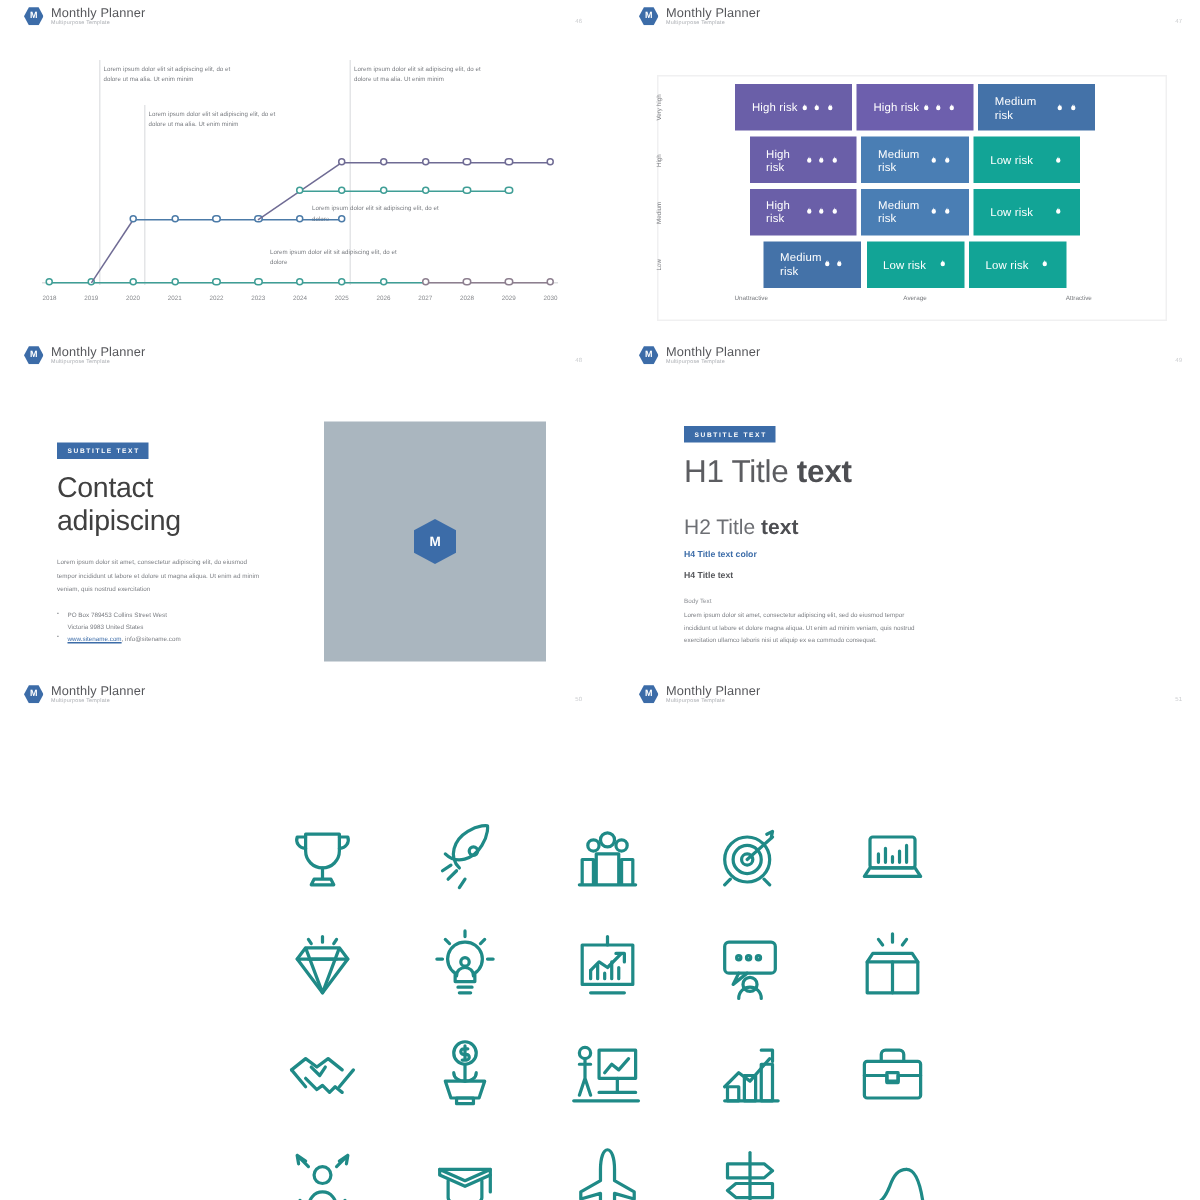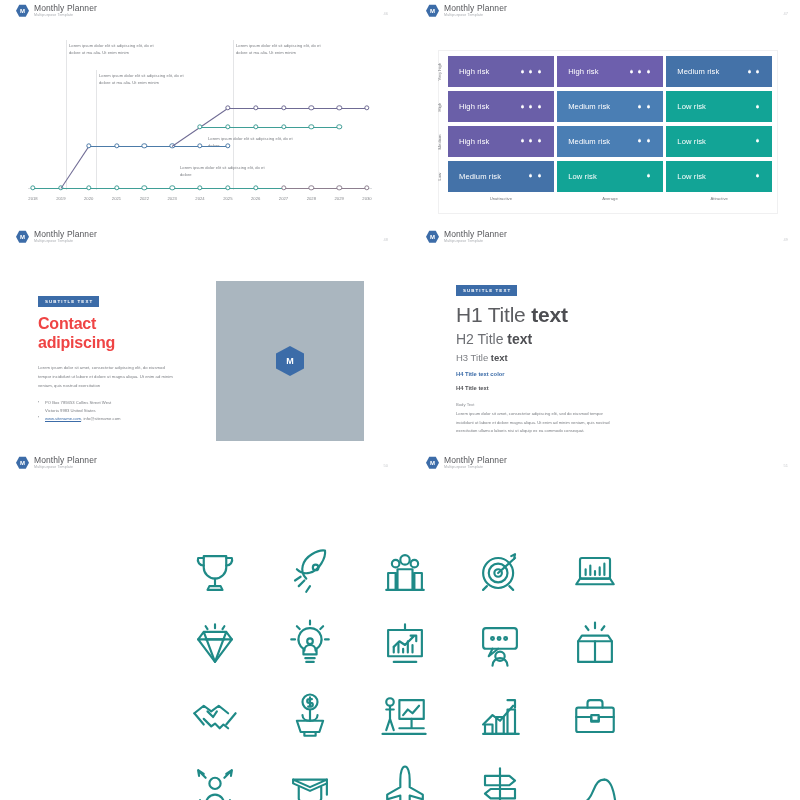--- a/index.html
+++ b/index.html
@@ -39,21 +39,21 @@
   .tl-axis { position: absolute; left: 28px; top: 188px; width: 344px; height: 1px; background: #dcdee0; }
   .tl-year { position: absolute; font-size: 4.2px; color: #86888c; transform: translateX(-50%); }
   .seg { position: absolute; height: 1.15px; transform-origin: 0 50%; }
   .dot {
     position: absolute; width: 5.4px; height: 5.4px; border-radius: 50%;
     background: #fff; transform: translate(-50%, -50%);
   }
 
   
   .rm { position: absolute; left: 432px; top: 38px; width: 340px; height: 176px; }
-  .rm-rows { position: absolute; left: 16px; top: 18px; right: 0; bottom: 22px; display: flex; flex-direction: column; gap: 3.5px; }
+  .rm-rows { position: absolute; left: 16px; top: 18px; right: 0; bottom: 22px; display: flex; flex-direction: column; gap: 3.5px; align-items: center; }
   .rm-row { flex: 1; display: flex; gap: 3.5px; }
   .rm-cell {
     flex: 1; display: flex; align-items: center; justify-content: space-between;
     padding: 0 11px; color: #fff; font-size: 7.6px; letter-spacing: .1px;
   }
   .rm-flames { display: flex; gap: 1.5px; font-size: 7px; }
   .rm-ylabels { position: absolute; left: 0; top: 18px; bottom: 22px; width: 14px; display: flex; flex-direction: column; gap: 3.5px; }
   .rm-ylab {
     flex: 1; display: flex; align-items: center; justify-content: center;
     font-size: 4.2px; color: #77797d; writing-mode: vertical-rl; transform: rotate(180deg);
@@ -61,39 +61,39 @@
   .rm-xlabels { position: absolute; left: 16px; right: 0; bottom: 4px; height: 14px; display: flex; gap: 3.5px; }
   .rm-xlab { flex: 1; text-align: center; font-size: 4.2px; color: #77797d; }
   .rm-frame { position: absolute; left: 6px; top: 12px; right: -6px; bottom: 0; border: 1px solid #f0f0f1; }
 
   
   .badge {
     display: inline-block; background: #3c6ca8; color: #fff;
     font-size: 4.4px; font-weight: bold; letter-spacing: 1.1px;
     padding: 3px 6px 3px 7px;
   }
-  .big-title { font-size: 16px; color: #ef4444; font-weight: bold; line-height: 1.17; letter-spacing: -.2px; }
+  .big-title { font-size: 19px; color: #404040; font-weight: normal; line-height: 1.17; letter-spacing: -.2px; }
   .body-p { font-size: 4.2px; color: #7b7e83; line-height: 2.05; letter-spacing: .03px; }
   .ct-list { list-style: none; margin-top: 9px; }
   .ct-li { font-size: 4.2px; color: #7b7e83; line-height: 1.85; position: relative; padding-left: 7px; }
   .ct-li::before { content: "▪"; position: absolute; left: 0; top: -.5px; color: #8b8e93; font-size: 3.4px; }
   .ct-link { color: #3c6ca8; text-decoration: underline; }
   .ph-box { position: absolute; left: 216px; top: 281px; width: 148px; height: 160px; background: #aab6bf; display: flex; align-items: center; justify-content: center; }
   .ph-hex {
     width: 28px; height: 30px; background: #3c6ca8;
     clip-path: polygon(50% 0%, 100% 25%, 100% 75%, 50% 100%, 0% 75%, 0% 25%);
     display: flex; align-items: center; justify-content: center;
     color: #fff; font-size: 9px; font-weight: bold;
   }
 
   
   .ty { position: absolute; left: 456px; top: 278px; width: 300px; }
   .h1t { font-size: 21px; color: #5c5d61; font-weight: normal; letter-spacing: -.2px; margin-top: 7px; }
   .h1t b, .h2t b, .h3t b { font-weight: bold; color: #4d4e52; }
-  .h2t { font-size: 14px; color: #6d6f74; font-weight: normal; margin-top: 4px; }
+  .h2t { font-size: 14px; color: #6d6f74; font-weight: normal; margin-top: 16px; }
   .h3t { font-size: 9.5px; color: #7b7d82; font-weight: normal; margin-top: 5px; }
   .h4c { font-size: 5.8px; color: #3c6ca8; font-weight: bold; margin-top: 8px; }
   .h4b { font-size: 5.8px; color: #55565a; font-weight: bold; margin-top: 8px; }
   .bt-label { font-size: 4.2px; color: #8d9095; margin-top: 11px; }
   .bt-p { font-size: 4.2px; color: #7b7e83; line-height: 2.05; margin-top: 3px; }
 
   
   .icons { position: absolute; left: 0; top: 525px; width: 800px; height: 275px; }
   .icon-cell { position: absolute; width: 60px; height: 60px; }
   .icon-cell svg { width: 100%; height: 100%; display: block; }
@@ -412,21 +412,20 @@
       <div class="hdr-sub">Multipurpose Template</div>
     </div>
   </div>
   <div class="pg-num" style="right:12px; top:11px;">49</div>
 </div>
 
 <div class="ty">
   <span class="badge">SUBTITLE TEXT</span>
   <div class="h1t"><span>H1 Title </span><b>text</b></div>
   <div class="h2t"><span>H2 Title </span><b>text</b></div>
-  <div class="h3t"><span>H3 Title </span><b>text</b></div>
   <div class="h4c">H4 Title text color</div>
   <div class="h4b">H4 Title text</div>
   <div class="bt-label">Body Text</div>
   <div class="bt-p" style="width:160px;">Lorem ipsum dolor sit amet, consectetur adipiscing elit, sed do eiusmod tempor incididunt ut labore et dolore magna aliqua. Ut enim ad minim veniam, quis nostrud exercitation ullamco laboris nisi ut aliquip ex ea commodo consequat.</div>
 </div>
 
 <div class="slide slide-bl">
   <div class="hdr">
     <div class="hdr-logo">M</div>
     <div class="hdr-txt">

